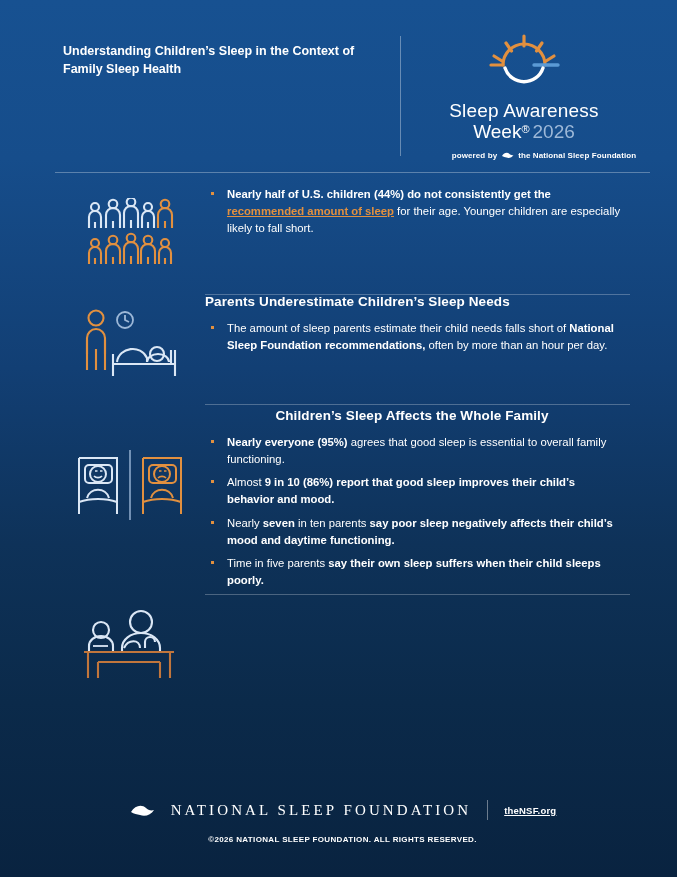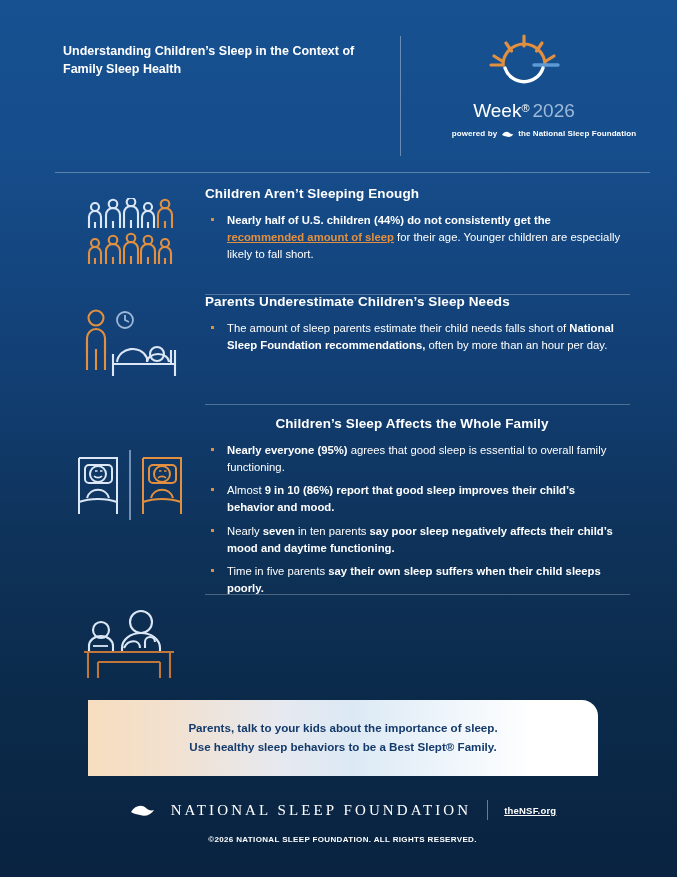--- a/index.html
+++ b/index.html
@@ -42,21 +42,21 @@
   .bullets li{position:relative;padding-left:22px;font-size:11.3px;line-height:1.52;margin-bottom:6px;color:#ffffff;}
   .bullets li::before{content:"";position:absolute;left:6px;top:6px;width:3px;height:3px;background:#e2903f;}
   .b{font-weight:700;}
   .lnk{color:#e2903f;font-weight:700;text-decoration:underline;}
   .sec-rule{position:absolute;left:205px;right:47px;height:1px;background:rgba(255,255,255,.26);}
 
   .s1{height:108px;}
   .s2{height:110px;}
   .s3{height:190px;}
   .s4{height:96px;}
-  .s3 .sec-body{padding-top:12px;}
+  .s3 .sec-body{padding-top:4px;}
   .s3 .sec-head{text-align:center;margin-left:-6px;}
 
   
   .callout{
     position:absolute;left:88px;top:700px;width:510px;height:76px;
     border-top-right-radius:16px;
     background:linear-gradient(90deg,#f6ddbf 0%,#f3e0cc 14%,#e6e9f0 38%,#dce9f4 52%,#eef5fb 70%,#ffffff 88%,#ffffff 100%);
     display:flex;align-items:center;justify-content:center;
   }
   .callout-txt{font-size:11.6px;line-height:1.62;font-weight:700;color:#143a6b;text-align:center;}
@@ -86,20 +86,21 @@
           <line x1="48" y1="4" x2="48" y2="14"></line>
           <line x1="30" y1="11" x2="35.5" y2="19"></line>
           <line x1="66" y1="11" x2="60.5" y2="19"></line>
           <line x1="18" y1="24" x2="26" y2="29"></line>
           <line x1="78" y1="24" x2="70" y2="29"></line>
           <line x1="15" y1="33" x2="27" y2="33"></line>
         </g>
         <line x1="58" y1="33" x2="82" y2="33" stroke="#5b9ad5" stroke-width="3.4" stroke-linecap="round"></line>
         <path d="M29 36 A20 20 0 0 0 67 36" fill="none" stroke="#ffffff" stroke-width="3.4" stroke-linecap="round"></path>
       </svg>
+      <div class="saw-line1">Sleep Awareness</div>
       <div class="saw-line2">
         <span class="saw-week">Week</span><span class="saw-week saw-reg">®</span><span class="saw-year">2026</span>
       </div>
       <div class="powered">
         <span>powered by</span>
         <svg width="13" height="8" viewBox="0 0 26 16">
           <path d="M2 10 C6 3, 13 2, 17 6 C19 8, 22 9, 25 8 C22 13, 16 15, 11 13 C8 12, 5 12, 2 10 Z" fill="#ffffff"></path>
         </svg>
         <span>the National Sleep Foundation</span>
       </div>
@@ -135,21 +136,20 @@
                 <path d="M40 66 L40 51 a7 7 0 0 1 14 0 L54 66 M47 58 L47 66"></path>
               <circle cx="64" cy="42" r="4.3"></circle>
                 <path d="M57 66 L57 53 a7 7 0 0 1 14 0 L71 66 M64 59 L64 66"></path>
               <circle cx="81" cy="45" r="4"></circle>
                 <path d="M75 66 L75 55 a6 6 0 0 1 12 0 L87 66 M81 60 L81 66"></path>
             </g>
           </g>
         </svg>
       </div>
       <div class="sec-body">
-        <div class="sec-head">Children Aren’t Sleeping Enough</div>
         <ul class="bullets">
           <li><span class="b">Nearly half of U.S. children (44%) do not consistently get the </span><a class="lnk" href="#">recommended amount of sleep</a><span> for their age. Younger children are especially likely to fall short.</span></li>
         </ul>
       </div>
     </div>
 
     <div class="section s2">
       <div class="sec-rule" style="top:0"></div>
       <div class="sec-icon">
         <svg width="102" height="74" viewBox="0 0 102 74">
@@ -234,26 +234,20 @@
             <path d="M10 44 L10 70 M92 44 L92 70"></path>
             <path d="M20 54 L82 54"></path>
             <path d="M20 54 L20 70 M82 54 L82 70"></path>
           </g>
         </svg>
       </div>
     </div>
 
   </div>
 
-  <div class="callout">
-    <div class="callout-txt">
-      <div>Parents, talk to your kids about the importance of sleep.</div>
-      <div>Use healthy sleep behaviors to be a Best Slept® Family.</div>
-    </div>
-  </div>
 
   <div class="footer">
     <div class="f-row">
       <svg width="26" height="16" viewBox="0 0 26 16">
         <path d="M2 10 C6 3, 13 2, 17 6 C19 8, 22 9, 25 8 C22 13, 16 15, 11 13 C8 12, 5 12, 2 10 Z" fill="#ffffff"></path>
       </svg>
       <span class="nsf-word">NATIONAL SLEEP FOUNDATION</span>
       <span class="f-div"></span>
       <a class="nsf-url" href="#">theNSF.org</a>
     </div>

